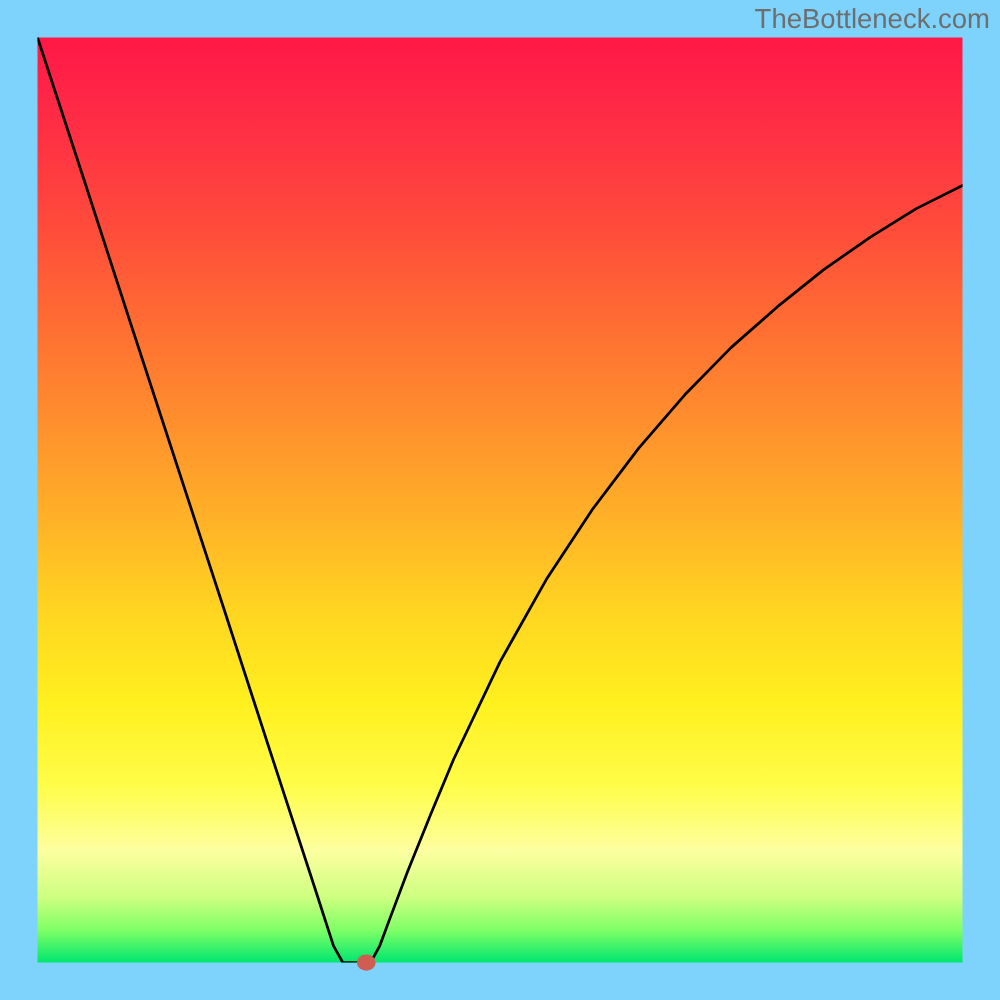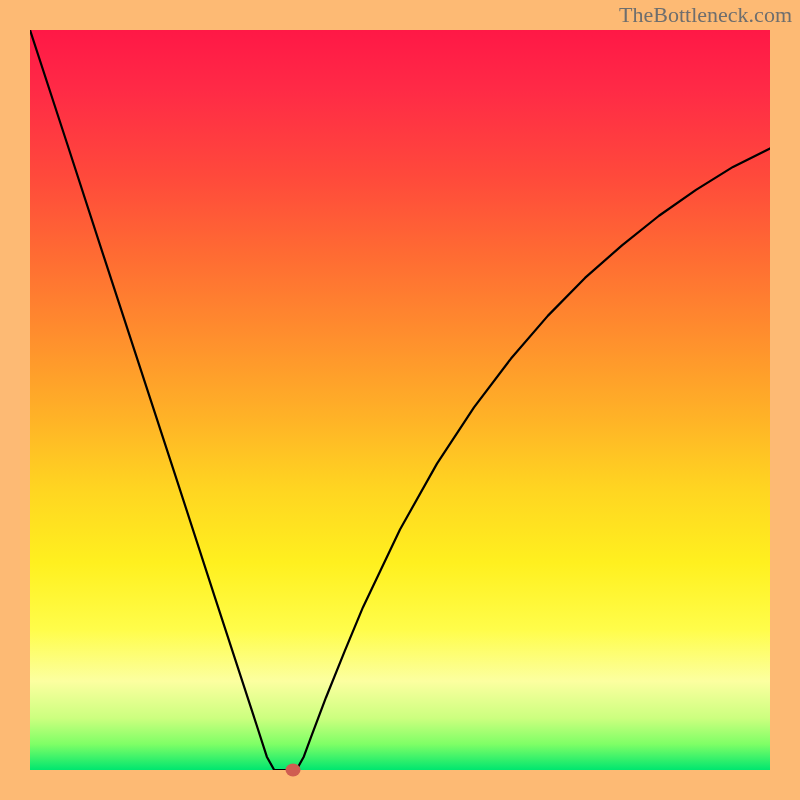--- a/index.html
+++ b/index.html
@@ -7,22 +7,21 @@
     padding: 0;
     width: 800px;
     height: 800px;
     background: #ffffff;
     font-family: Arial, Helvetica, sans-serif;
   }
   .frame {
     position: relative;
     width: 800px;
     height: 800px;
-    background: #fdba74;
-    font-family: Liberation Serif, serif;
+    background: #7dd3fc;
   }
   .watermark {
     position: absolute;
     top: 2px;
     right: 8px;
     color: #6e6e6e;
     font-size: 22px;
     font-weight: 400;
     z-index: 10;
   }

